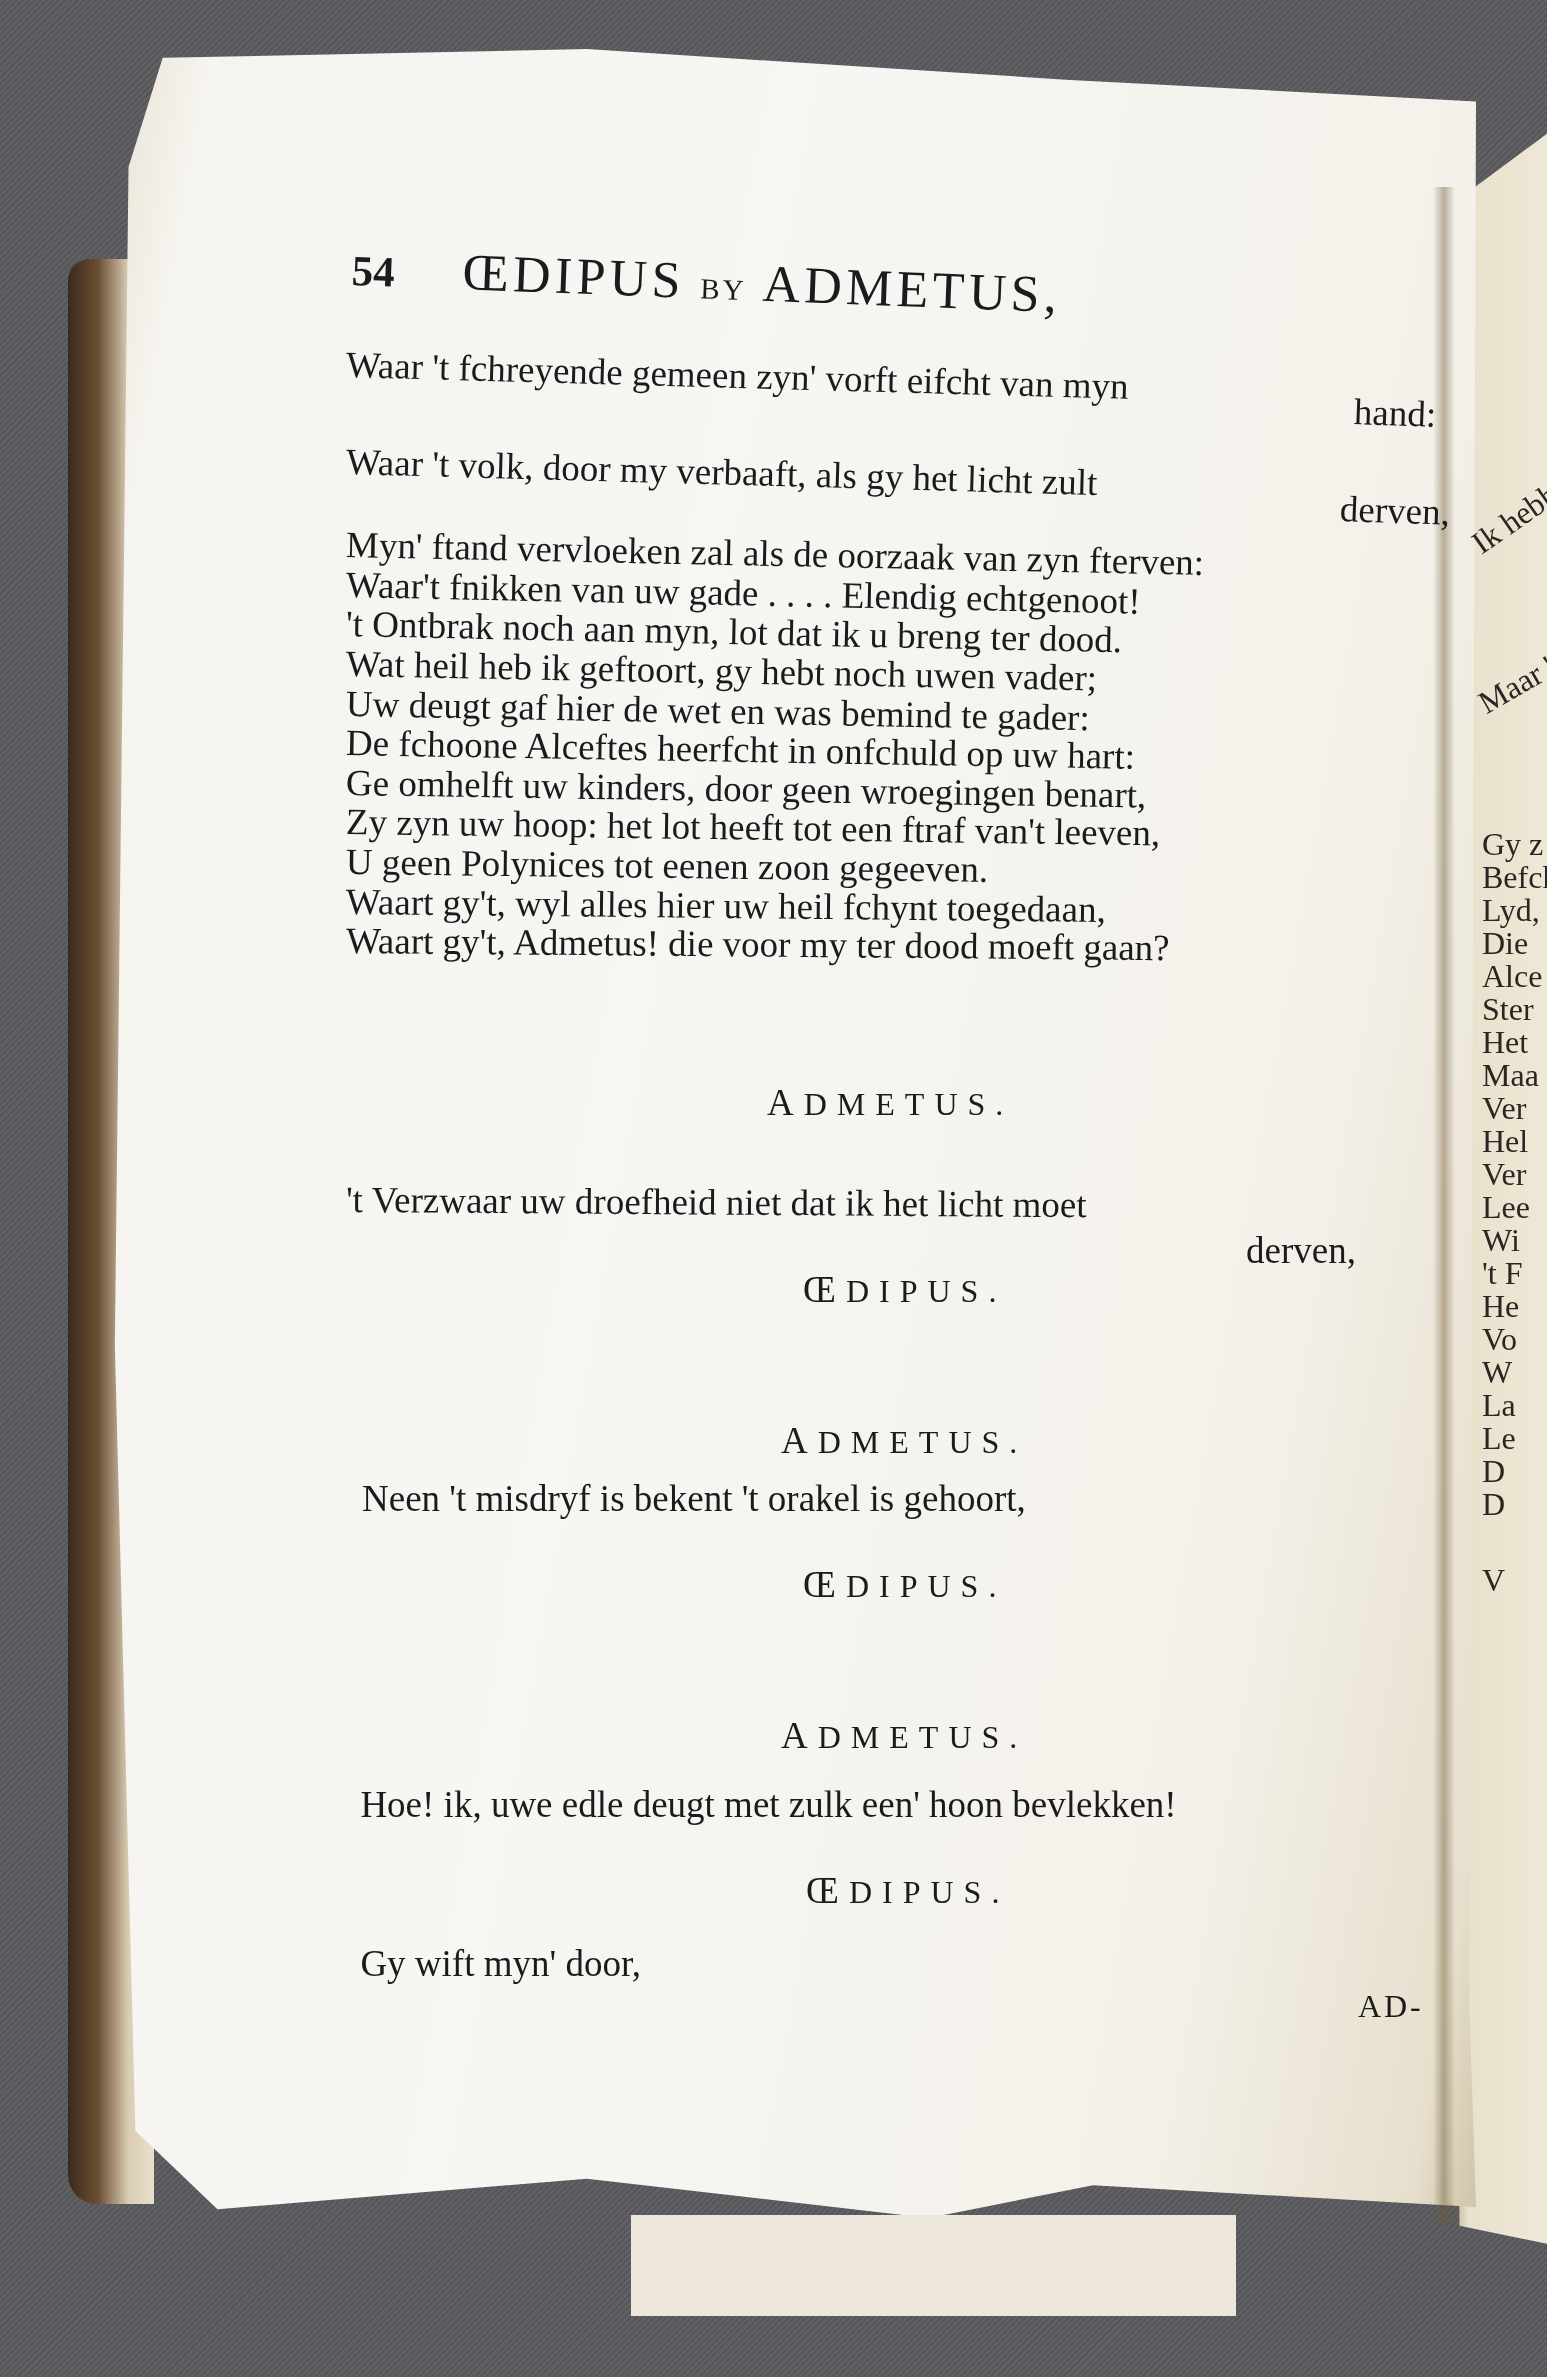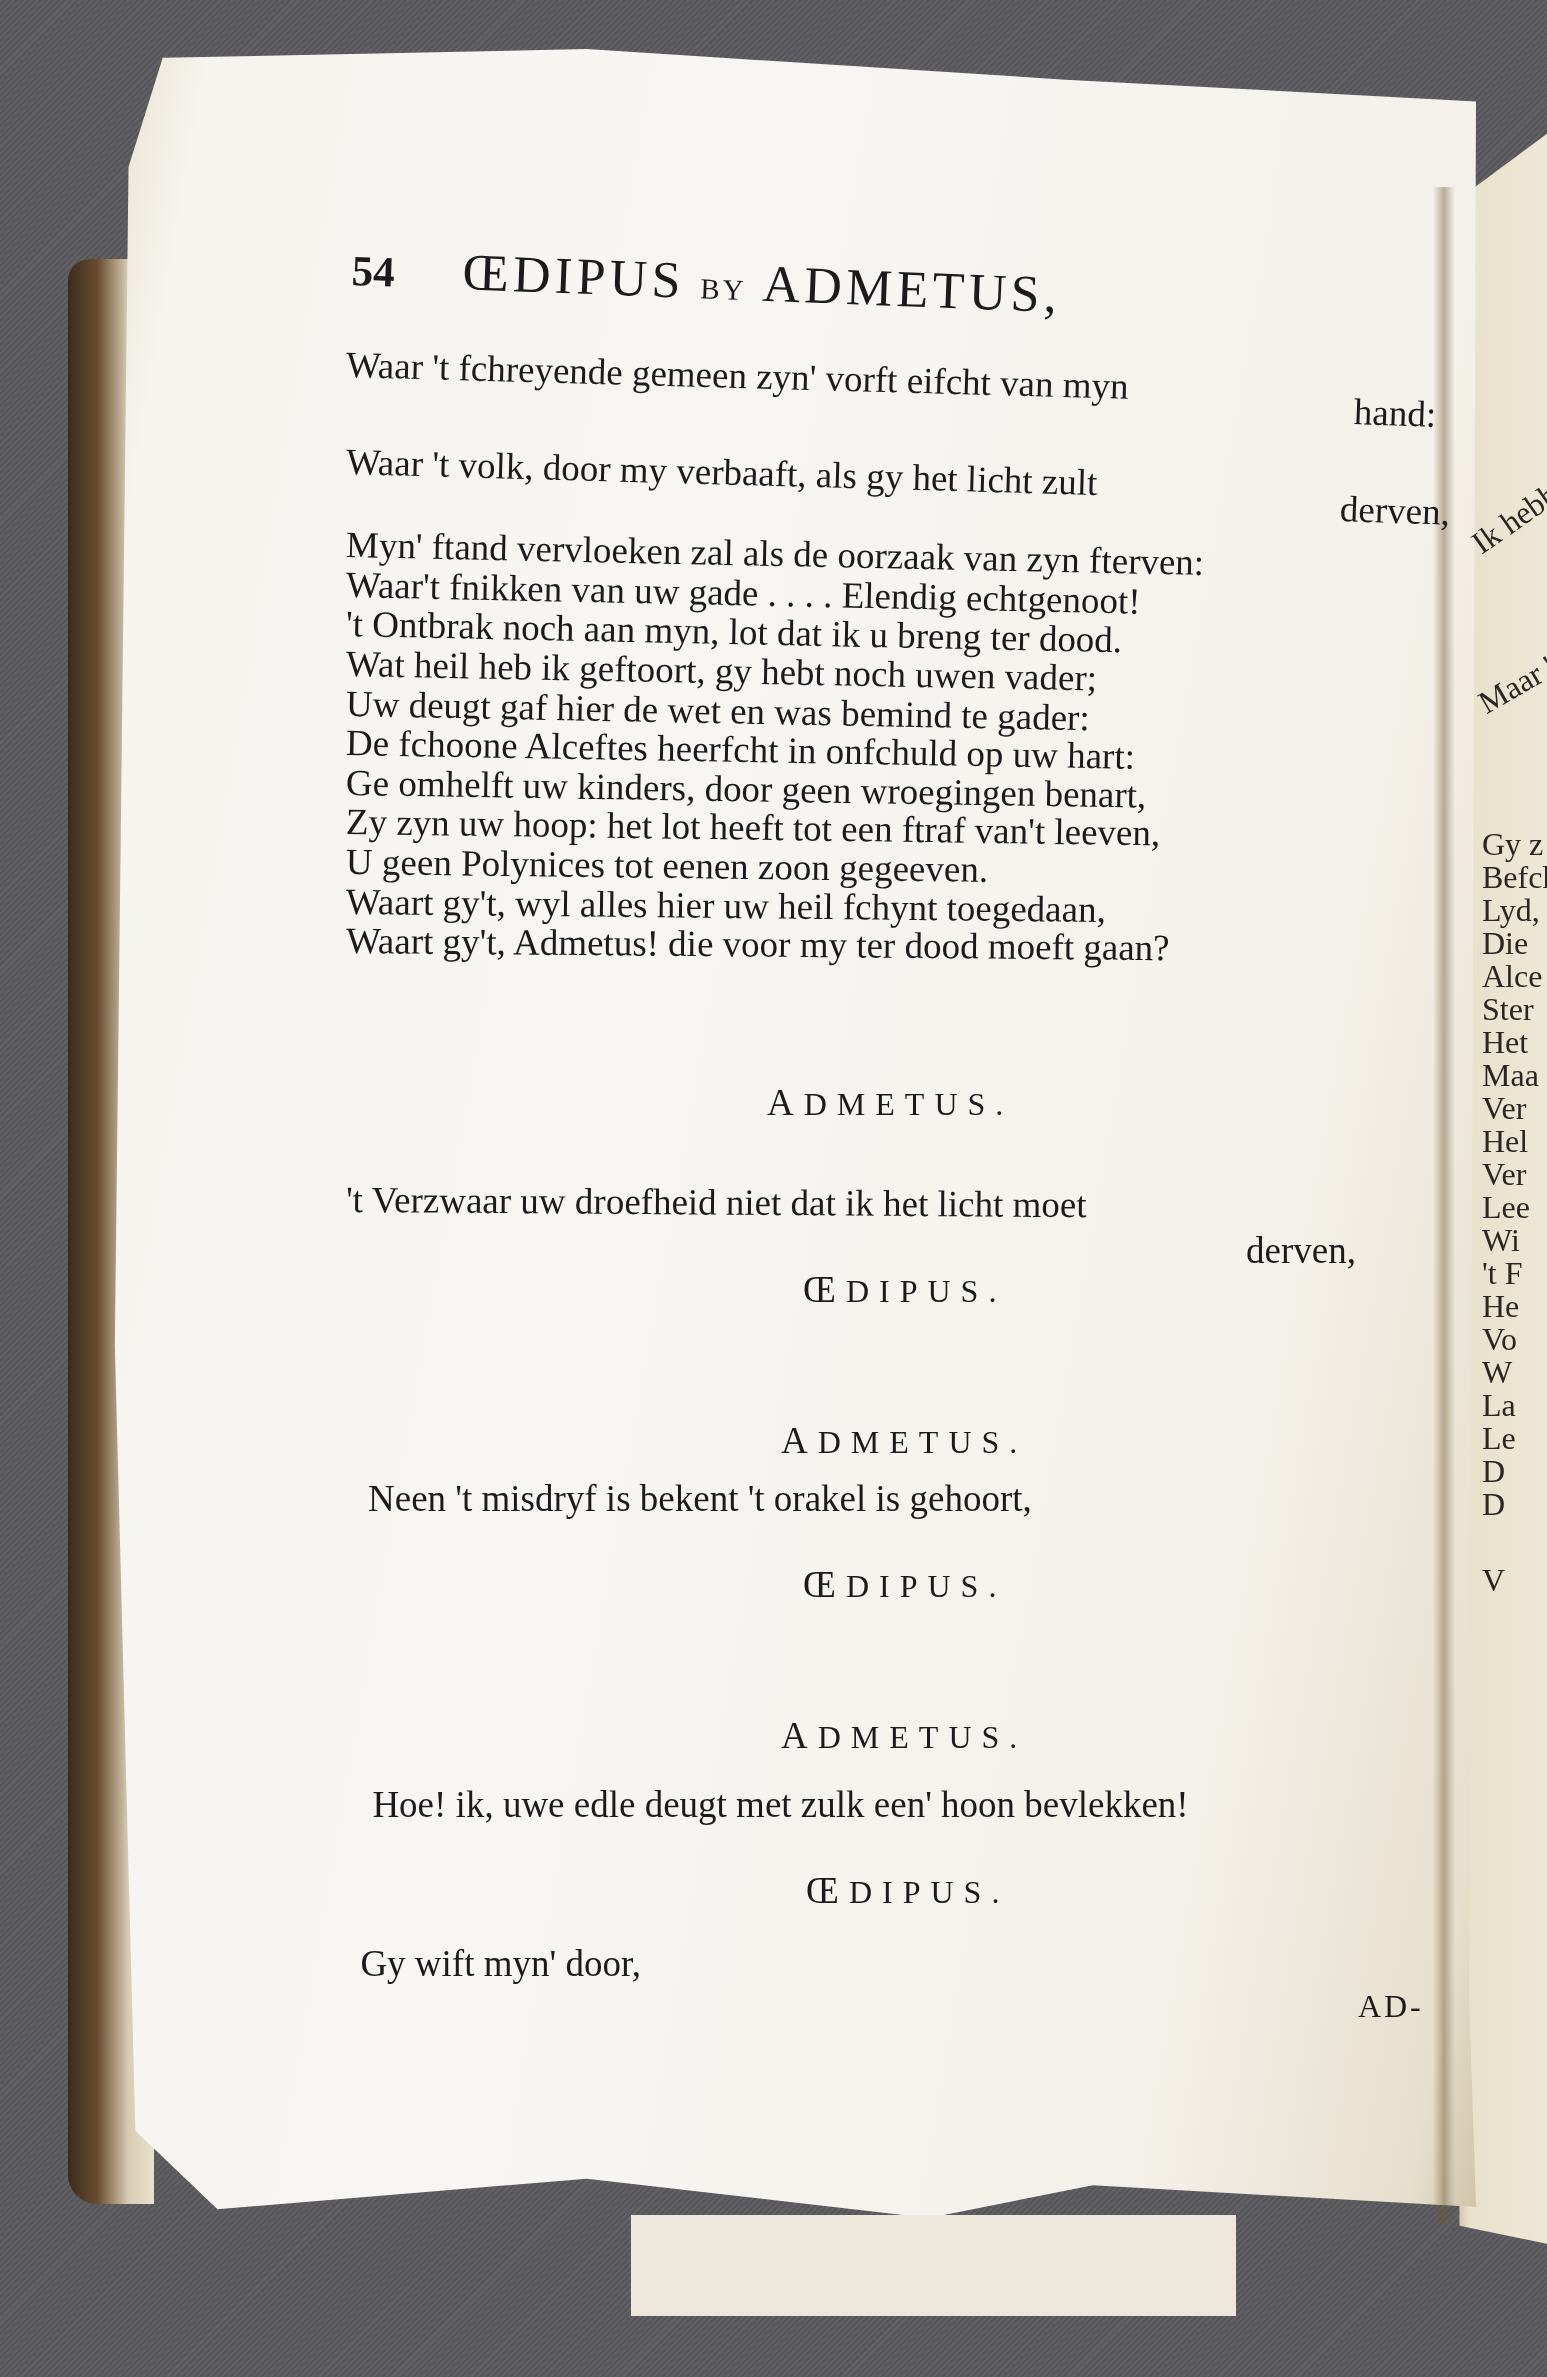--- a/index.html
+++ b/index.html
@@ -121,30 +121,30 @@
   <div class="line" style="top:943px; left:0px; transform:rotate(0.4deg);">'t Verzwaar uw droefheid niet dat ik het licht moet</div>
   <div class="runover" style="top:994px; left:900px;">derven,</div>
 
   <div class="speaker" style="top:1030px; left:436px;">
     <span class="cap">Œ</span><span>dipus.</span>
   </div>
 
   <div class="speaker" style="top:1181px; left:414px;">
     <span class="cap">A</span><span>dmetus.</span>
   </div>
-  <div class="line" style="top:1242px; left:22px;">Neen 't misdryf is bekent 't orakel is gehoort,</div>
+  <div class="line" style="top:1242px; left:16px;">Neen 't misdryf is bekent 't orakel is gehoort,</div>
 
   <div class="speaker" style="top:1325px; left:436px;">
     <span class="cap">Œ</span><span>dipus.</span>
   </div>
 
   <div class="speaker" style="top:1476px; left:414px;">
     <span class="cap">A</span><span>dmetus.</span>
   </div>
-  <div class="line" style="top:1548px; left:14.4px;margin-left:12px;">Hoe! ik, uwe edle deugt met zulk een' hoon bevlekken!</div>
+  <div class="line" style="top:1548px; left:14.4px;">Hoe! ik, uwe edle deugt met zulk een' hoon bevlekken!</div>
 
   <div class="speaker" style="top:1631px; left:439px;">
     <span class="cap">Œ</span><span>dipus.</span>
   </div>
   <div class="line" style="top:1707px; left:14.4px;">Gy wift myn' door,</div>
 
   <div class="catchword" style="top:1750px; left:1012px;">AD-</div>
 </div>
 
 <div class="right-frag" style="left:1466px; top:533px; transform:rotate(-35deg); transform-origin:left top;">Ik hebb</div>

